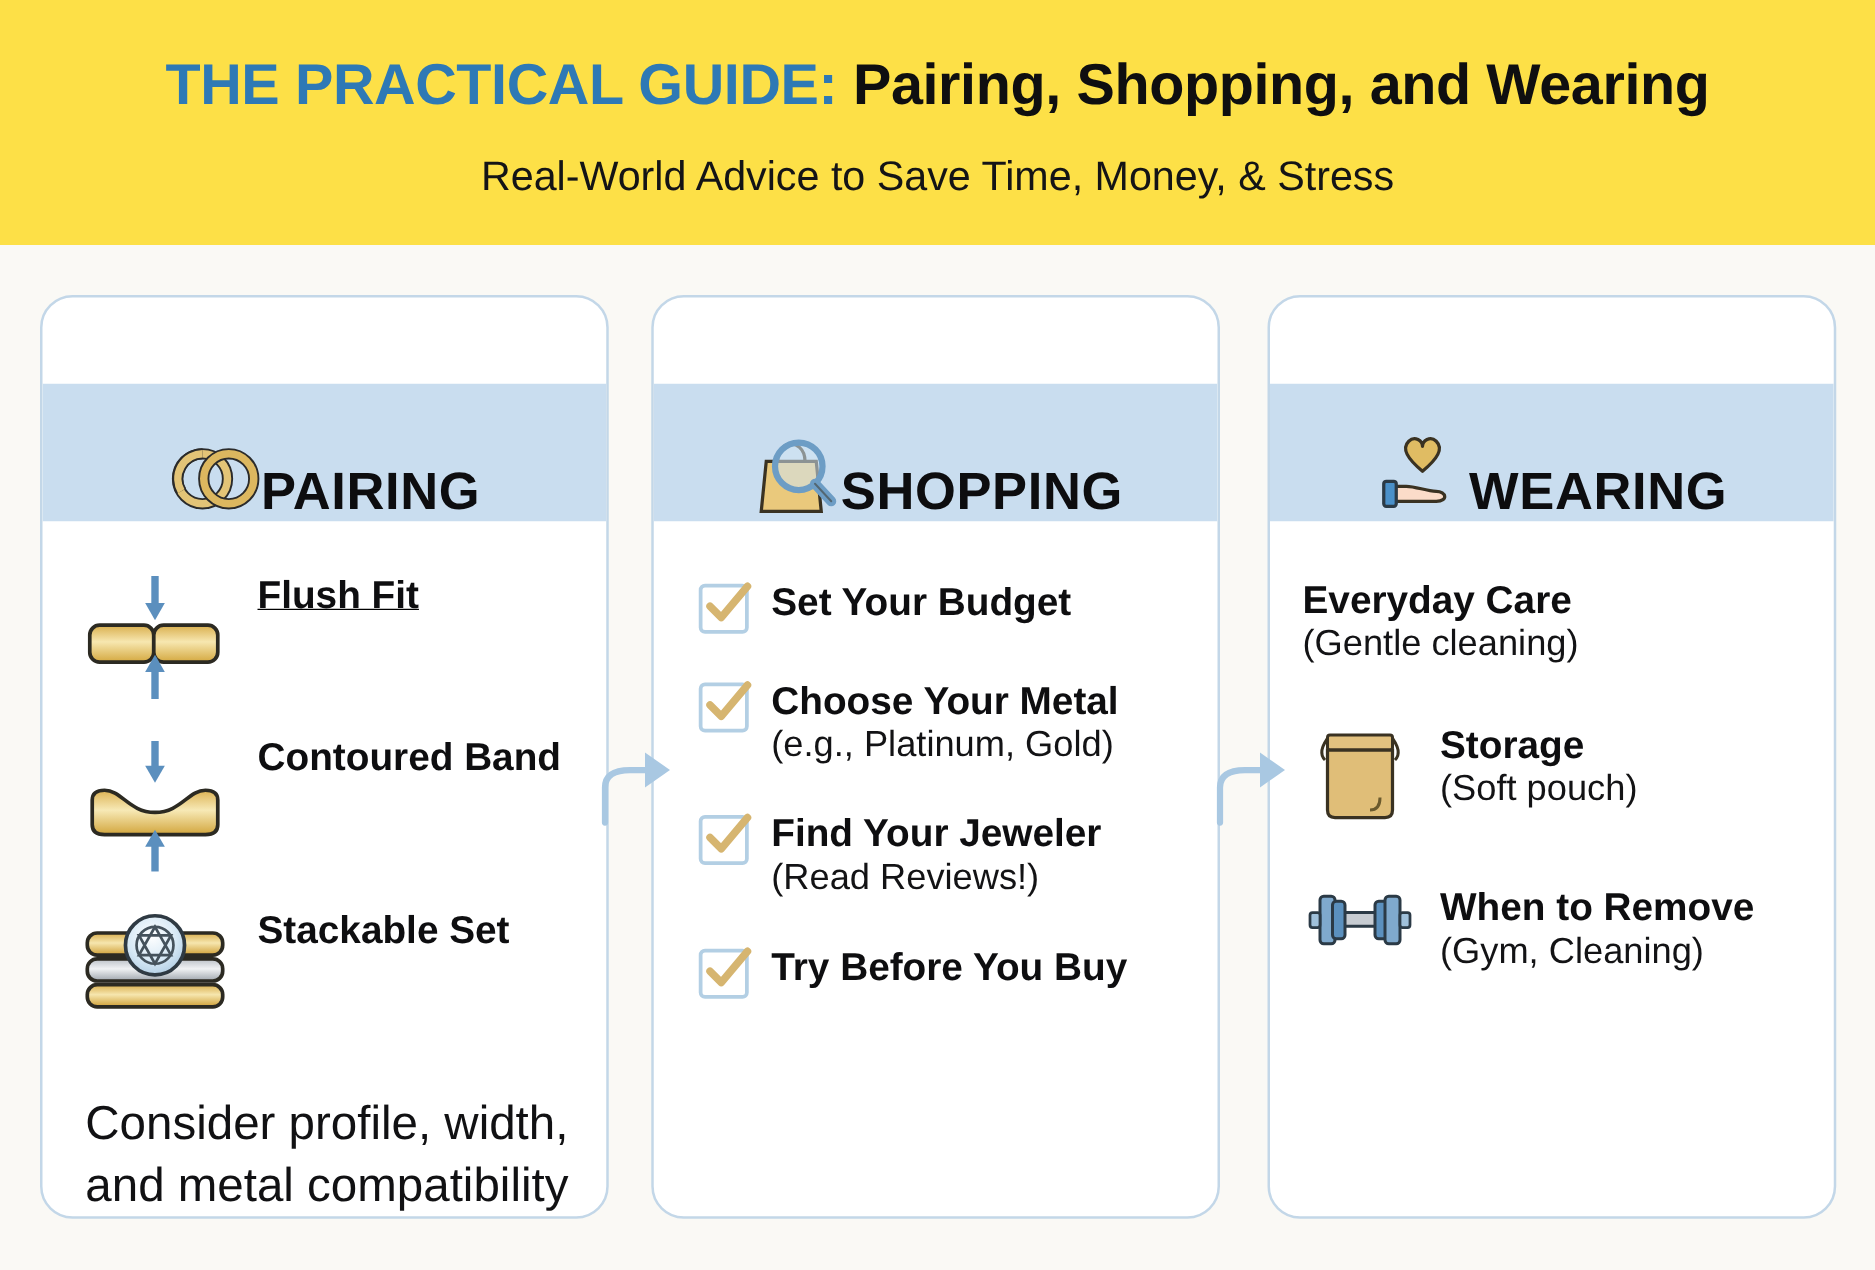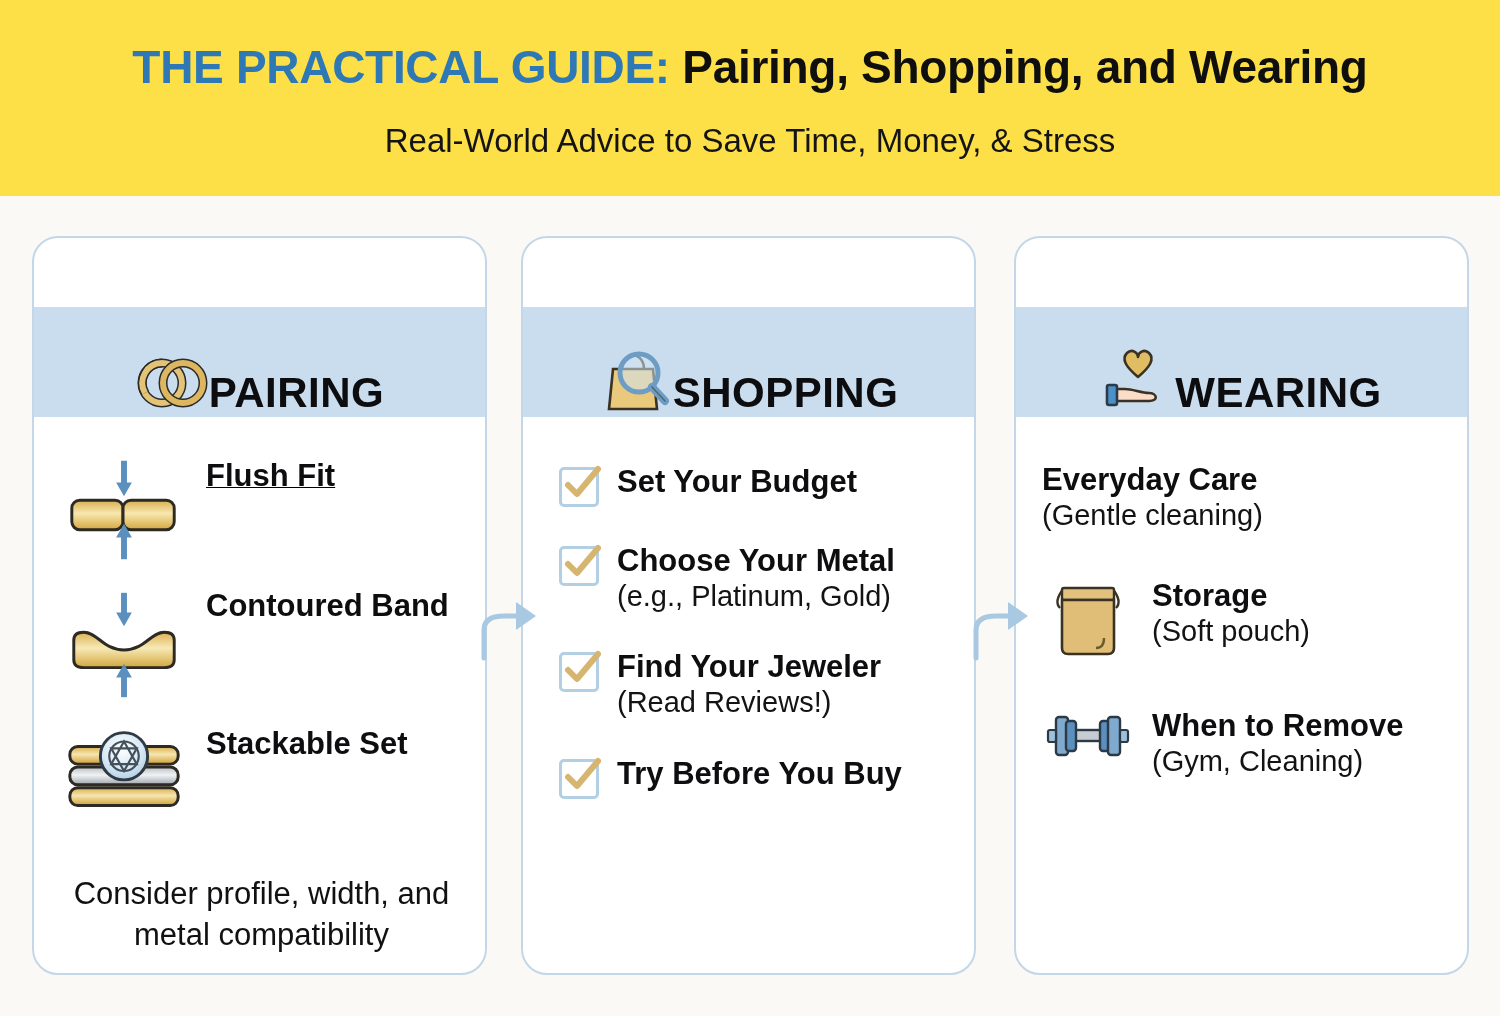--- a/index.html
+++ b/index.html
@@ -103,21 +103,21 @@
   }
 
   
   #pairing-items .row { margin-bottom: 10px; }
   #pairing-items .row:nth-child(1) { margin-bottom: 22px; text-decoration: underline; }
   #pairing-items .row:nth-child(2) { margin-bottom: 20px; }
   #pairing-items .row-icon { width: 128px; display:flex; justify-content:center; }
   .footnote {
     margin-top: 54px;
     text-align: center;
-    font-size: 31px;
+    font-size: 38px;
     line-height: 1.32;
     color: #111113;
     padding: 0 6px;
   }
 
   
   #shopping-items .row { margin-bottom: 34px; }
   #shopping-items .row:last-child { margin-bottom: 0; }
   #shopping-items { padding-left: 10px; padding-top: 6px; }
   .check-box {

